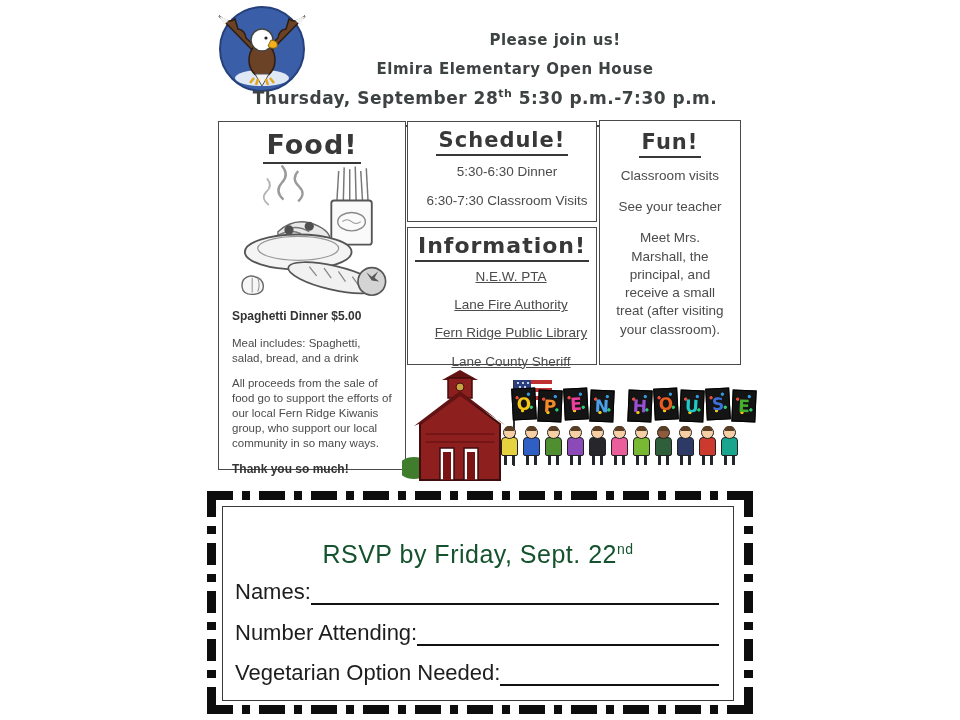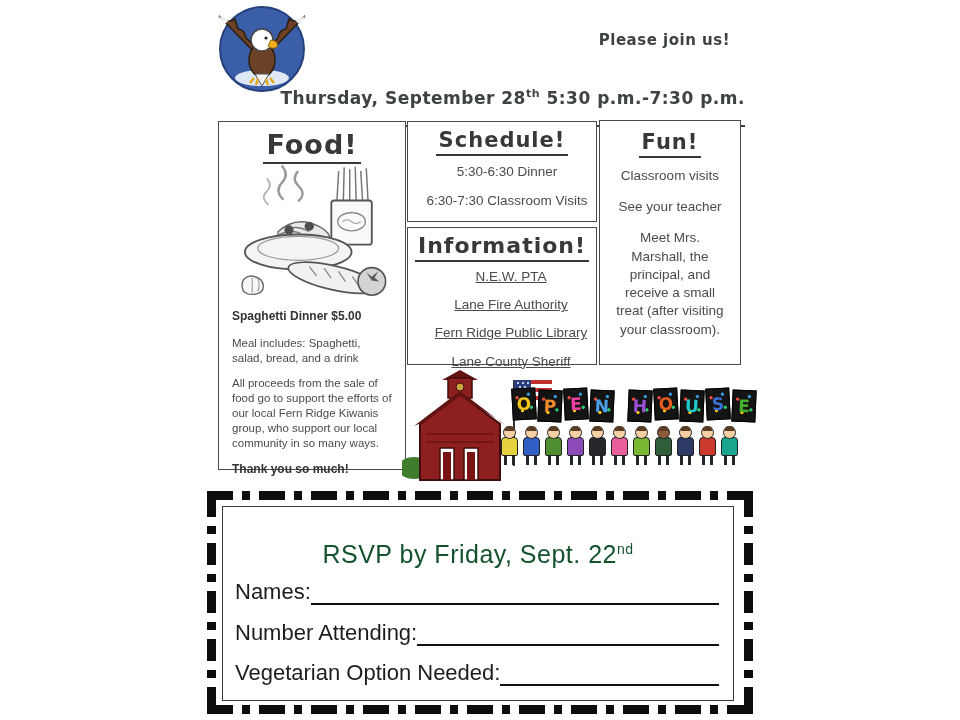--- a/index.html
+++ b/index.html
@@ -1,20 +1,20 @@
 <!DOCTYPE html>
 <html><head>
 <meta charset="utf-8">
 <style>
   * { margin:0; padding:0; box-sizing:border-box; }
   body { background:#ffffff; font-family:"Liberation Sans", sans-serif; }
   .canvas { position:relative; width:960px; height:720px; background:#ffffff; overflow:hidden; }
 
   
-  .hl { position:absolute; text-align:right; color:#3d4242;
+  .hl { position:absolute; text-align:center; color:#3d4242;
         font-family:"DejaVu Sans", sans-serif; font-weight:bold; letter-spacing:.5px; }
   .hl1 { top:31px; left:380px; width:350px; font-size:15px; }
   .hl2 { top:60px; left:340px; width:350px; font-size:15px; }
   .hl3 { top:87px; left:225px; width:520px; font-size:17px; }
   .hl3 .uline { border-bottom:2.5px solid #3d4242; padding-bottom:17px; }
   .hl3 sup { font-size:11px; }
   .eagle { position:absolute; left:212px; top:2px; }
 
   
   .box { position:absolute; border:1.6px solid #4a4a4a; background:#fff; }
@@ -102,20 +102,21 @@
     <path d="M56 52 L93 14 Q82 22 77 17 L74 27 Q67 28 66 36 Q58 42 56 52 Z" fill="#6b4226" stroke="#2c1d10" stroke-width="1.5"></path>
     <path d="M93 14 L83 18 L88 23 Z" fill="#f2f2f2"></path>
     <ellipse cx="50" cy="58" rx="13" ry="17" fill="#6b4226" stroke="#2c1d10" stroke-width="1.5"></ellipse>
     <path d="M43 72 L50 84 L57 72 Z" fill="#f2f2f2" stroke="#555" stroke-width="1"></path>
     <circle cx="50" cy="38" r="11" fill="#ffffff" stroke="#444" stroke-width="1.5"></circle>
     <circle cx="54" cy="36" r="1.6" fill="#222"></circle>
     <path d="M59 38 q8 1 6 7 q-5 3 -9 -1 Z" fill="#f2b01e" stroke="#8a6a14" stroke-width="1"></path>
     <path d="M42 76 l-4 5 M46 77 l-2 6 M54 77 l2 6 M58 76 l4 5" stroke="#e2a71c" stroke-width="2.5" fill="none"></path>
   </svg>
   <div class="hl hl1">Please join us!</div>
+  <div class="hl hl2">Elmira Elementary Open House</div>
   <div class="hl hl3">
     <span class="uline"><span>Thursday, September 28</span><sup>th</sup><span> 5:30 p.m.-7:30 p.m.</span></span>
   </div>
 
   <div class="box box-food">
     <div class="box-title t-food"><span>Food!</span></div>
     <svg class="spag" width="178" height="138" viewBox="0 0 190 150">
       <path d="M62 6 q9 10 0 19 q-8 9 2 18" fill="none" stroke="#9a9a9a" stroke-width="2.5"></path>
       <path d="M80 12 q-8 9 1 17 q8 8 -1 16" fill="none" stroke="#9a9a9a" stroke-width="2.5"></path>
       <path d="M46 20 q7 8 -1 15 q-6 7 3 14" fill="none" stroke="#b5b5b5" stroke-width="2"></path>

